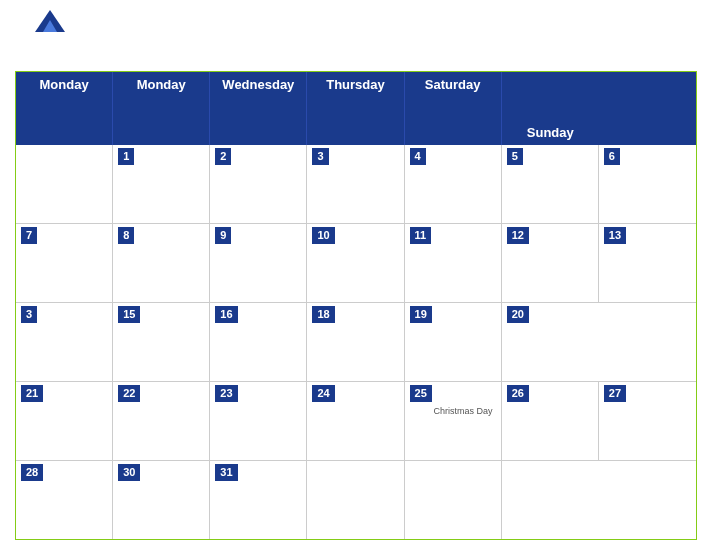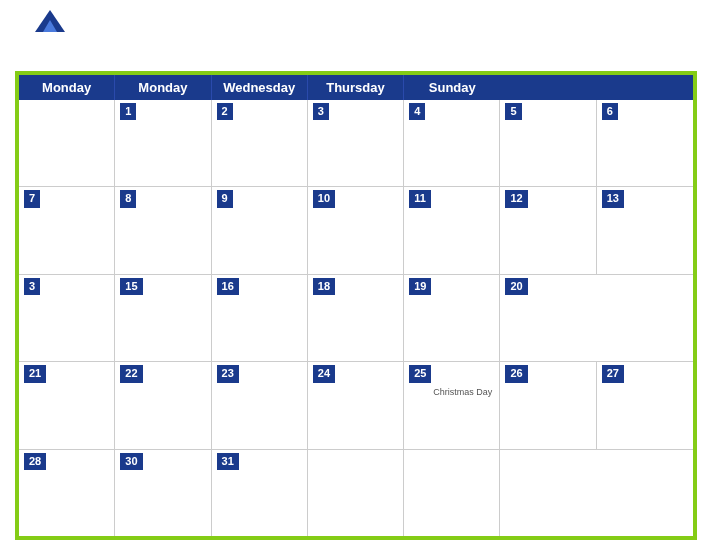--- a/index.html
+++ b/index.html
@@ -60,37 +60,38 @@
       right: 0;
       top: 50%;
       transform: translateY(-50%);
       font-size: 14px;
       color: #333;
     }
     .calendar {
       flex: 1;
       display: flex;
       flex-direction: column;
-      border: 4px solid #84cc16;
+      border: 1px solid #84cc16;
     }
     .day-headers {
       display: grid;
       grid-template-columns: repeat(7, 1fr);
       background: #1a3a8c;
     }
     .day-header {
       color: #fff;
       text-align: center;
       padding: 5px 2px;
       font-size: 13px;
       font-weight: bold;
       border-right: 1px solid #2a4aac;
     }
     .day-header:last-child {
       border-right: none;
+      margin-top: 48px;
     }
     .calendar-body {
       flex: 1;
       display: flex;
       flex-direction: column;
     }
     .week-row {
       display: grid;
       grid-template-columns: repeat(7, 1fr);
       flex: 1;
@@ -148,20 +149,21 @@
     <h1 class="title"></h1>
     <span class="country"></span>
   </div>
 
   <div class="calendar">
     <div class="day-headers">
     <div class="day-header">Monday</div>
         <div class="day-header">Monday</div>
         <div class="day-header">Wednesday</div>
         <div class="day-header">Thursday</div>
+        <div class="day-header">Saturday</div>
         <div class="day-header">Sunday</div>
       </div>
     <div class="calendar-body">
     <div class="week-row">
           <div class="day-cell"></div>
           <div class="day-cell">
             <span class="day-number">1</span>
           </div>
           <div class="day-cell">
             <span class="day-number">2</span>

